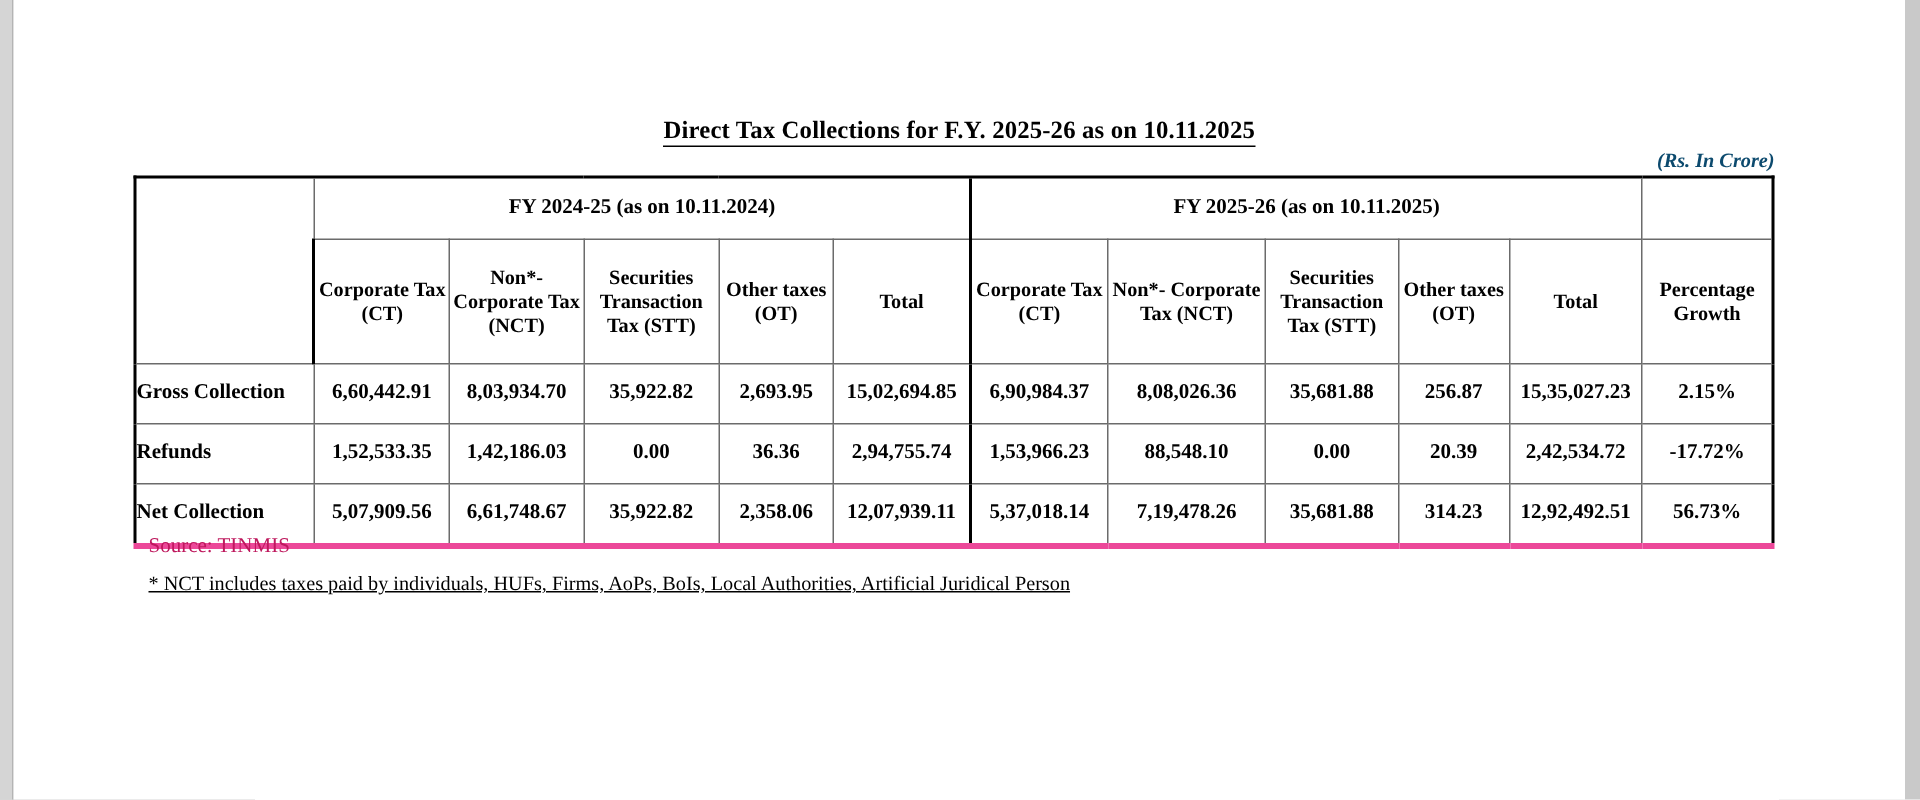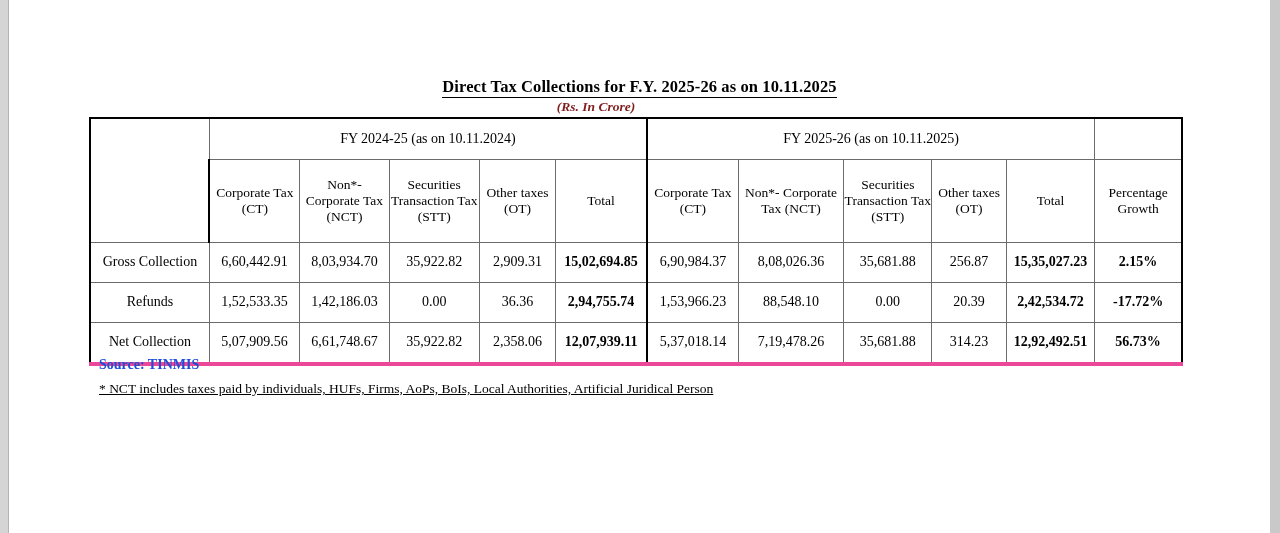--- a/index.html
+++ b/index.html
@@ -53,44 +53,44 @@
   }
   .doc-title span {
     border-bottom: 1.6px solid #000;
     padding-bottom: 1px;
   }
 
   .units-note {
     position: absolute;
     left: 0; top: 99px;
     width: 1174px;
-    text-align: center;
+    text-align: right;
     font-size: 13.5px;
     font-style: italic;
     font-weight: bold;
-    color: #7f1d1d;
+    color: #0c4a6e;
   }
 
   table.tax-table {
     position: absolute;
     left: 80px;
     top: 117px;
     width: 1094px;
     border-collapse: collapse;
     table-layout: fixed;
     background: #fff;
     font-size: 13.5px;
     color: #000;
   }
   table.tax-table th,
   table.tax-table td {
     border: 1px solid #6b6b6b;
     padding: 0;
     vertical-align: middle;
-    font-weight: normal;
+    font-weight: bold;
     line-height: 1.18;
   }
   
   table.tax-table {
     outline: none;
     border: 2px solid #000;
   }
   table.tax-table tr > *:first-child { border-left: 2px solid #000; }
   table.tax-table tr > *:last-child  { border-right: 2px solid #000; }
   table.tax-table tr.hdr-top > * { border-top: 2px solid #000; }
@@ -105,21 +105,21 @@
     height: 40px;
     font-size: 14px;
   }
   .col-head {
     text-align: center;
     height: 82px;
     font-size: 13.5px;
     padding: 0 2px;
   }
   .row-label {
-    text-align: center;
+    text-align: left;
     padding-left: 4px;
     height: 39px;
     font-size: 14px;
     white-space: nowrap;
   }
   .num {
     text-align: center;
     height: 39px;
     font-weight: normal;
     font-size: 14px;
@@ -127,23 +127,22 @@
   .num.bold { font-weight: bold; }
 
   .footnotes {
     position: absolute;
     left: 90px;
     top: 357px;
     width: 1000px;
   }
   .footnote-source {
     font-size: 14px;
-    color: #1d4ed8;
+    color: #be185d;
     margin: 0 0 8px 0;
-    font-weight: bold;
   }
   .footnote-nct {
     font-size: 13.5px;
     color: #000;
     margin: 0;
     text-decoration: underline;
   }
 </style>
 </head>
 <body>
@@ -194,21 +193,21 @@
           <th class="col-head">Total</th>
           <th class="col-head">Percentage Growth</th>
         </tr>
       </thead>
       <tbody>
         <tr>
           <td class="row-label">Gross Collection</td>
           <td class="num">6,60,442.91</td>
           <td class="num">8,03,934.70</td>
           <td class="num">35,922.82</td>
-          <td class="num">2,909.31</td>
+          <td class="num">2,693.95</td>
           <td class="num bold">15,02,694.85</td>
           <td class="num grp-divider-left">6,90,984.37</td>
           <td class="num">8,08,026.36</td>
           <td class="num">35,681.88</td>
           <td class="num">256.87</td>
           <td class="num bold">15,35,027.23</td>
           <td class="num bold">2.15%</td>
         </tr>
         <tr>
           <td class="row-label">Refunds</td>

